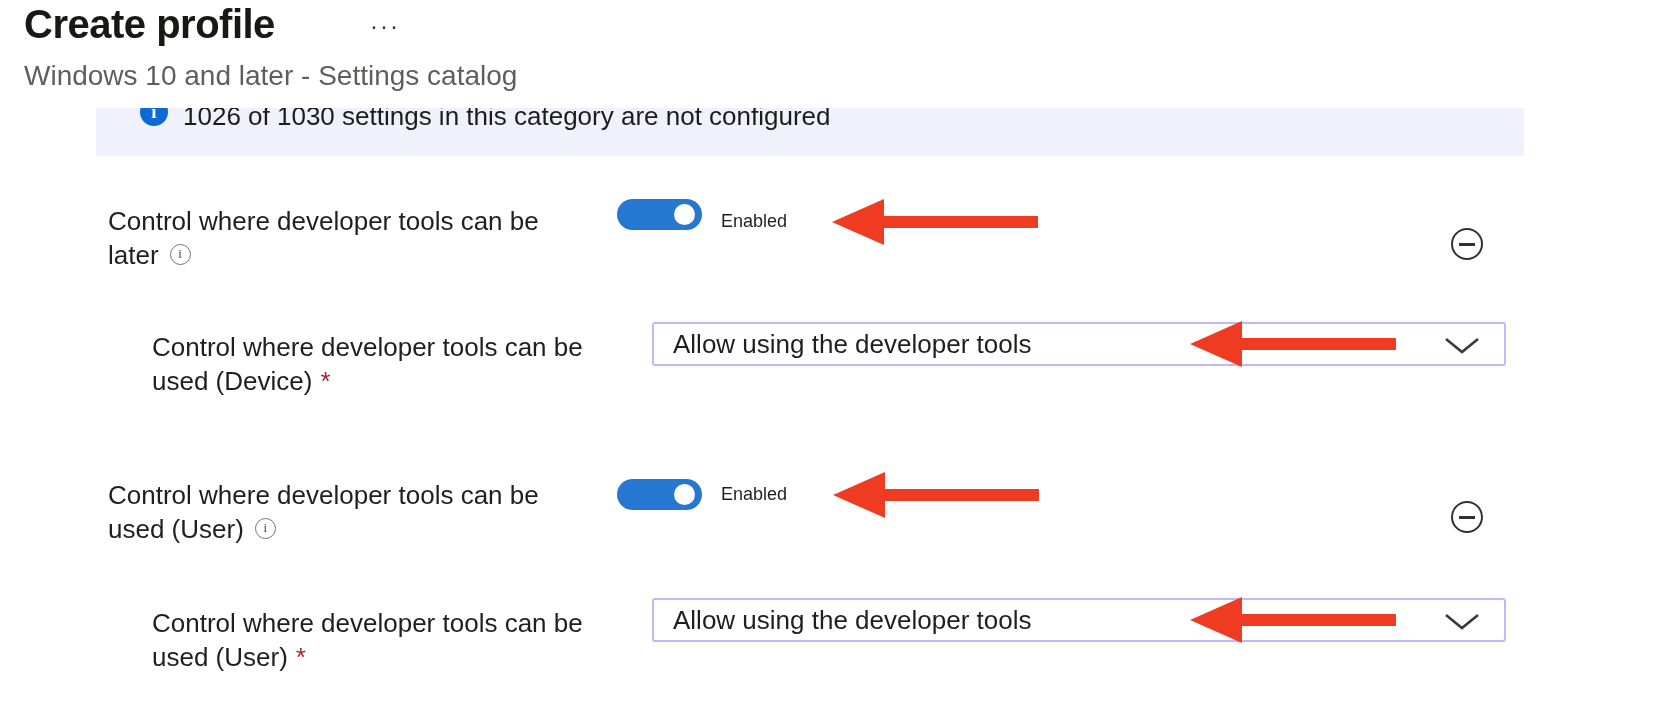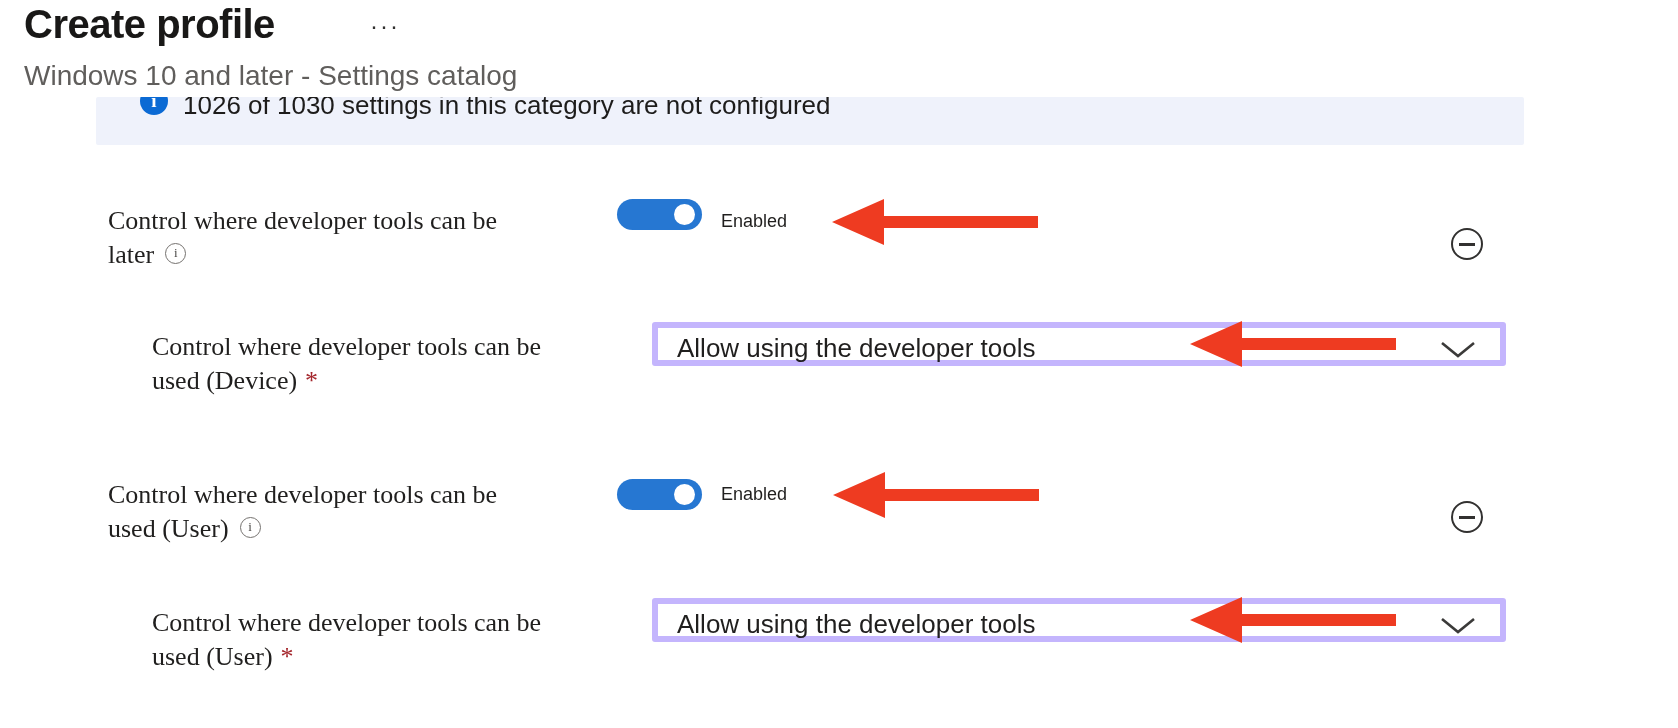--- a/index.html
+++ b/index.html
@@ -8,48 +8,48 @@
   .stage { position:relative; width:1678px; height:728px; background:#fff; overflow:hidden; }
 
   
   .page-title { position:absolute; left:24px; top:2px; font-size:40px; font-weight:700;
                 letter-spacing:-0.5px; color:#191817; white-space:nowrap; }
   .more-btn { position:absolute; left:370px; top:14px; font-size:24px; color:#323130;
               letter-spacing:2px; cursor:pointer; line-height:24px; }
   .subtitle { position:absolute; left:24px; top:60px; font-size:28px; color:#605e5c; white-space:nowrap; }
 
   
-  .banner { position:absolute; left:96px; top:97px; width:1428px; height:48px;
+  .banner { position:absolute; left:96px; top:108px; width:1428px; height:48px;
             background:#eff2fb; border-radius:2px; overflow:hidden; }
   .banner-icon { position:absolute; left:44px; top:-10px; width:28px; height:28px;
                  border-radius:50%; background:#0b6ad4; }
   .banner-icon::after { content:"i"; position:absolute; left:0; right:0; top:3px;
                         text-align:center; color:#fff; font-size:19px; font-weight:700;
                         font-family:"Liberation Serif", serif; }
   .banner-text { position:absolute; left:87px; top:-11px; font-size:26px; line-height:38px;
                  color:#1d1c1b; white-space:nowrap; }
 
   
   .setting-label { position:absolute; font-size:26px; line-height:34px; color:#201f1e; }
-  .setting-label div { white-space:nowrap;font-family:Liberation Serif, serif; }
+  .setting-label div { white-space:nowrap; }
   .req { color:#a4262c; margin-left:8px; }
   .info-icon { display:inline-block; width:21px; height:21px; border:1.5px solid #75726f;
                border-radius:50%; margin-left:11px; position:relative; top:1px; cursor:pointer; }
   .info-icon::after { content:"i"; position:absolute; left:0; right:0; top:0px; text-align:center;
                       font-size:13px; line-height:18px; color:#4b4946;
                       font-family:"Liberation Serif", serif; }
 
   .toggle { position:absolute; width:85px; height:31px; border-radius:17px;
             background:#2677d2; cursor:pointer; }
   .toggle .knob { position:absolute; left:57px; top:5px; width:21px; height:21px;
                   border-radius:50%; background:#fff; }
   .value-label { position:absolute; font-size:18px; line-height:34px; color:#201f1e; white-space:nowrap; }
 
   .dropdown { position:absolute; left:652px; width:854px; height:44px; background:#fff;
-              border:6px solid #c4b5fd; border-radius:3px; cursor:pointer; }
+              border:2px solid #c4b5fd; border-radius:3px; cursor:pointer; }
   .dropdown .dd-text { position:absolute; left:19px; top:0; font-size:26px; line-height:40px;
                        color:#201f1e; white-space:nowrap; }
   .dropdown .chev { position:absolute; right:24px; top:13px; }
 
   .minus-btn { position:absolute; width:32px; height:32px; border:2.5px solid #323130;
                border-radius:50%; cursor:pointer; background:#fff; }
   .minus-btn .bar { position:absolute; left:6px; top:13px; width:16px; height:3px; background:#323130; }
 
   .arrow { position:absolute; pointer-events:none; }
 </style>

